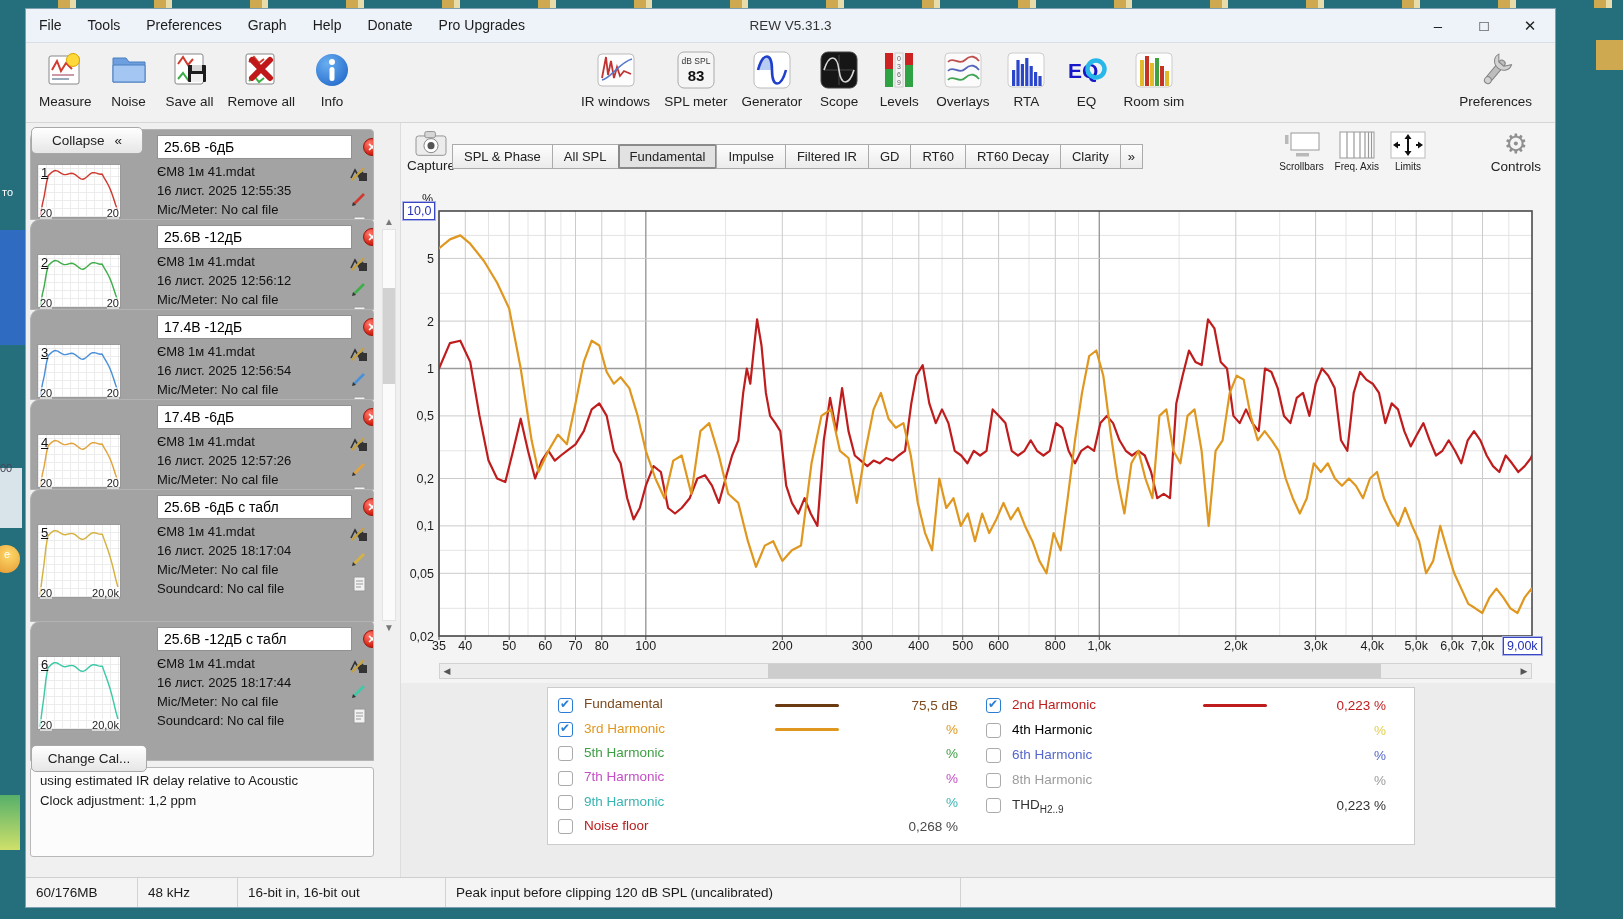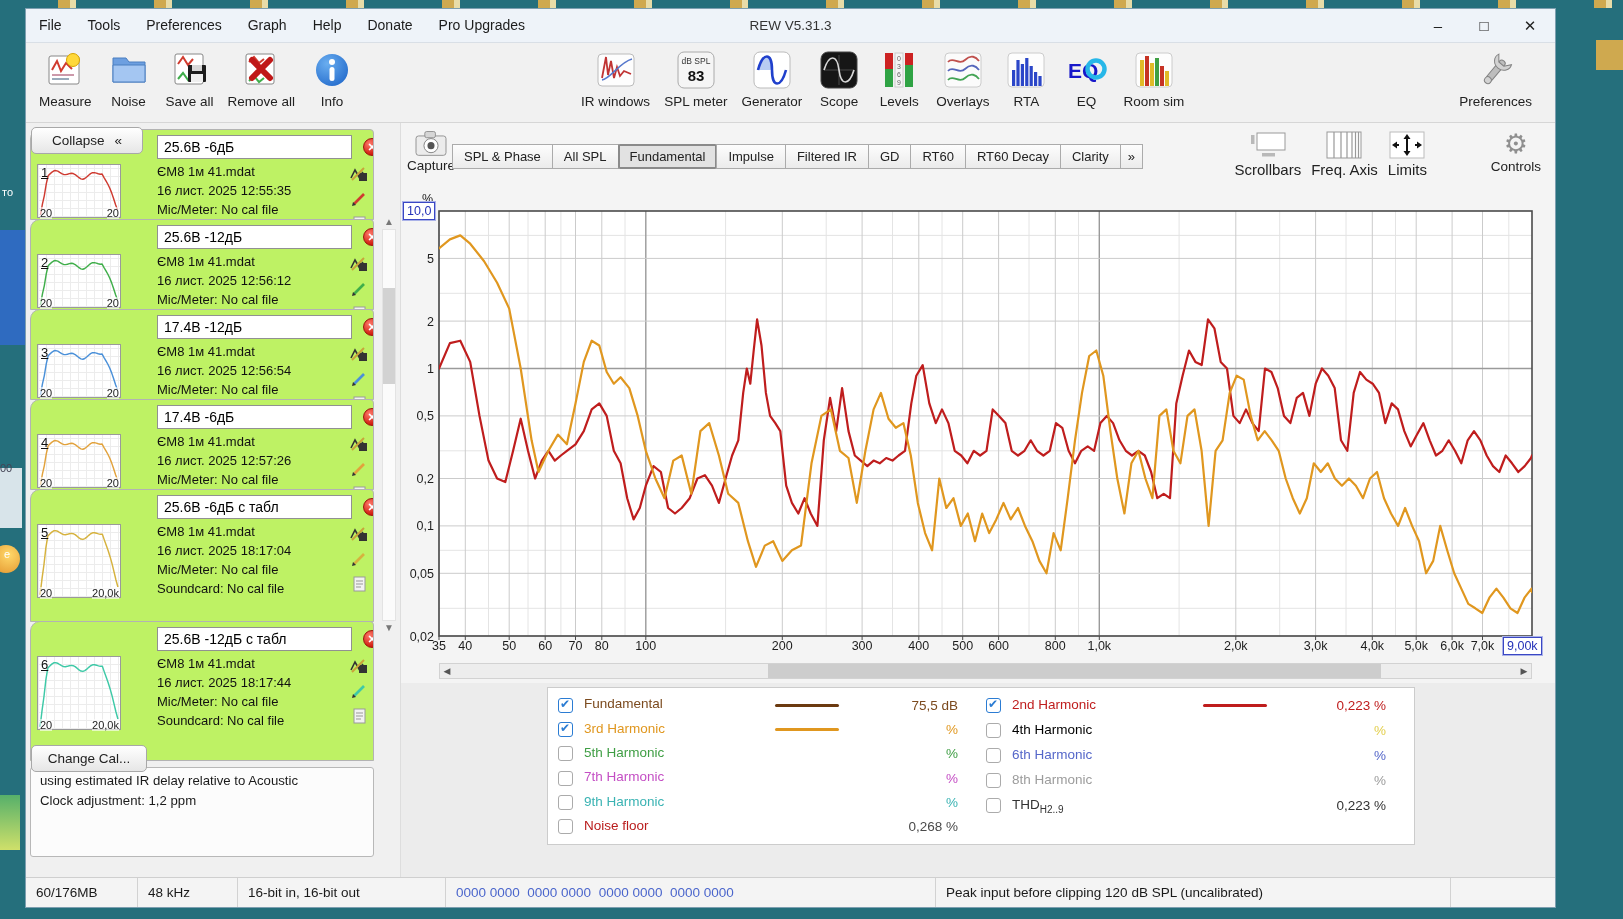--- a/index.html
+++ b/index.html
@@ -29,21 +29,21 @@
   .ticon{width:46px;height:46px;display:flex;align-items:flex-start;justify-content:center}
   
   .mainrow{flex:1;display:flex;min-height:0}
   
   .sidebar{width:352px;position:relative;background:#f0f0f0;overflow:hidden;flex:0 0 auto}
   .pillbtn{position:absolute;z-index:6;height:27px;border:1px solid #a8a8a8;border-radius:5px;
     background:linear-gradient(#ffffff,#e6e6e6);font-size:13.5px;display:flex;align-items:center;justify-content:center;gap:10px;color:#222}
   #collapseBtn{left:5px;top:4px;width:112px}
   #changeCalBtn{left:5px;top:622px;width:116px}
   .stack{position:absolute;left:4px;top:7px;width:344px}
-  .meas{position:relative;background:#bef264;border:1px solid #b3b3b3;border-radius:10px 4px 0 0;margin-top:-1px;height:91px;overflow:hidden}
+  .meas{position:relative;background:#a3a3a3;border:1px solid #b3b3b3;border-radius:10px 4px 0 0;margin-top:-1px;height:91px;overflow:hidden}
   .meas.expanded{height:133px}
   .meas.clipped{height:140px}
   .meas-head{display:flex;align-items:center;padding:5px 8px 0 126px;gap:11px}
   .meas-name{flex:1;height:24px;border:1px solid #919191;background:#fff;font-size:14px;padding:1px 6px;font-family:"Liberation Sans",sans-serif}
   .meas-x{width:18px;height:18px;border-radius:50%;flex:0 0 auto;
     background:radial-gradient(circle at 35% 30%,#ff7b6d,#cf1c0e 70%);color:#fff;font-size:11px;font-weight:bold;
     display:flex;align-items:center;justify-content:center;border:1px solid #9a150b}
   .thumb{position:absolute;left:6px;top:34px;width:84px;height:54px;background:#fff;border:1px solid #9a9a9a;
     background-image:repeating-linear-gradient(90deg,#ececec 0 1px,transparent 1px 8px),repeating-linear-gradient(0deg,#ececec 0 1px,transparent 1px 8px)}
   .meas.expanded .thumb{height:74px}
@@ -63,21 +63,21 @@
   .vthumb{position:absolute;left:0;top:58px;width:12px;height:96px;background:#d2d2d2}
   
   .graphcol{flex:1;display:flex;flex-direction:column;background:#f4f4f4;min-width:0;border-left:1px solid #ddd}
   .gtoolbar{height:68px;position:relative;flex:0 0 auto}
   .capture{position:absolute;left:6px;top:5px;display:flex;flex-direction:column;align-items:center;font-size:13.5px;color:#222}
   .tabs{position:absolute;left:52px;top:21px;display:flex}
   .gtab{border:1px solid #ababab;background:linear-gradient(#fdfdfd,#ebebeb);padding:4px 11px;font-size:13px;color:#222;margin-left:-1px;white-space:nowrap}
   .gtab.active{background:#e2e2e2;border:2px solid #8a8a8a;padding:3px 10px;border-radius:2px}
   .gtab.overflow{padding:4px 7px}
   .gright{position:absolute;right:128px;top:6px;display:flex;gap:10px}
-  .gbtn{display:flex;flex-direction:column;align-items:center;font-size:15px;color:#222}
+  .gbtn{display:flex;flex-direction:column;align-items:center;font-size:10px;color:#222}
   .gbicon{height:32px;display:flex;align-items:center;justify-content:center}
   .controls{position:absolute;right:14px;top:6px;display:flex;flex-direction:column;align-items:center;font-size:13.5px;color:#222}
   .gear{font-size:27px;color:#8f8f8f;line-height:30px}
   
   .chartwrap{position:relative;height:470px;flex:0 0 auto;background:#f4f4f4}
   .pct{position:absolute;left:21px;top:1px;font-size:12.5px;color:#222}
   .limitbox{position:absolute;border:1px solid #3a47c4;box-shadow:0 0 0 1px #aab2e8;background:#fff;color:#2431b8;
     font-size:12.5px;padding:0 3px;line-height:16px}
   #limTop{left:2px;top:11px}
   #limRight{left:1102px;top:446px}
@@ -907,17 +907,16 @@
             </div>
         </div>
       </div>
     </div>
   </div>
 
   <div class="statusbar">
     <div class="seg s1">60/176MB</div>
     <div class="seg s2">48 kHz</div>
     <div class="seg s3">16-bit in, 16-bit out</div>
-    <div class="seg s4">0000 0000  0000 0000  0000 0000  0000 0000</div>
     <div class="seg s5">Peak input before clipping 120 dB SPL (uncalibrated)</div>
     <div class="seg s6"></div>
   </div>
 </div>
 
 </body></html>

